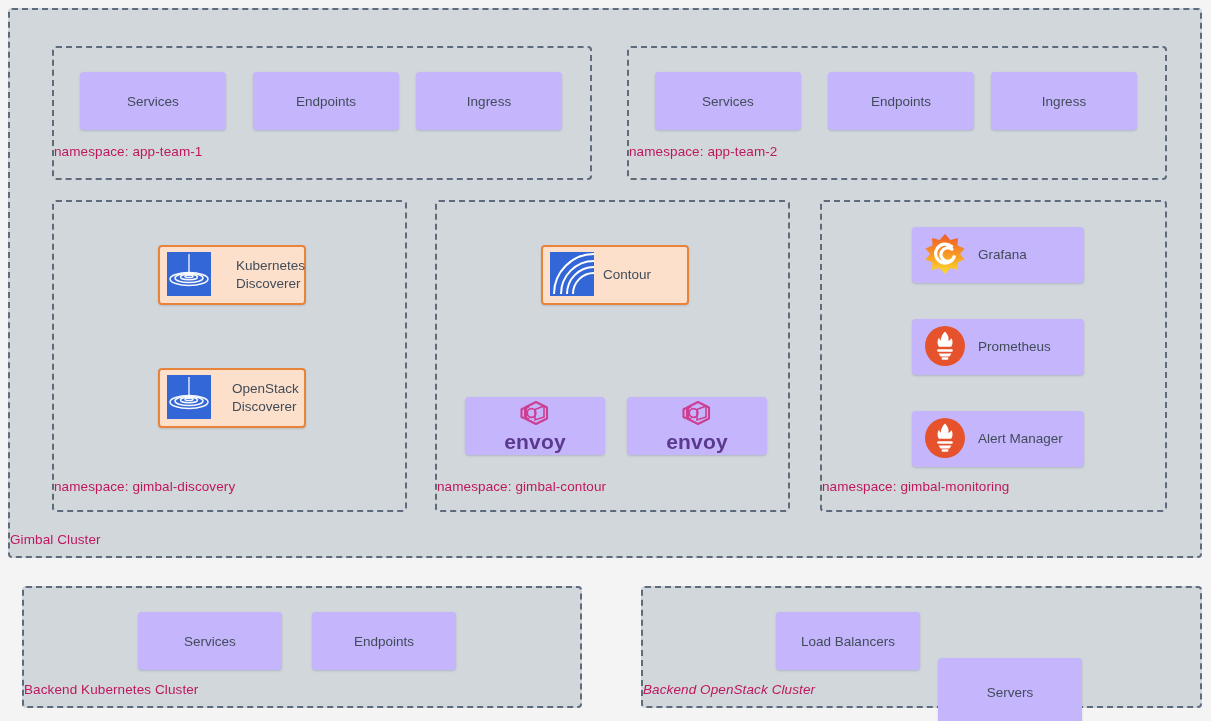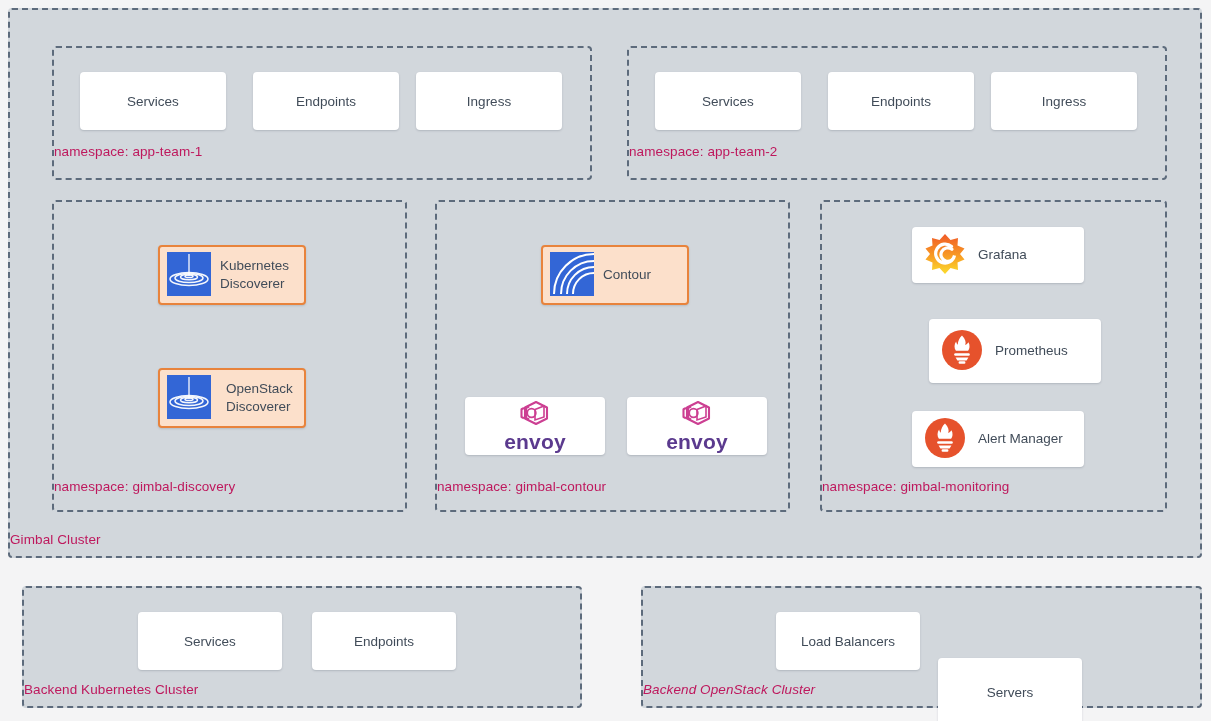--- a/index.html
+++ b/index.html
@@ -44,21 +44,21 @@
     left: 0;
     text-align: left;
     font-size: 13.5px;
     color: #be185d;
     letter-spacing: .1px;
   }
 
   
   .card {
     position: absolute;
-    background: #ffffff;
+    background: #c4b5fd;
     border-radius: 4px;
     box-shadow: 0 1px 2px rgba(60,70,85,.22);
     display: flex;
     align-items: center;
     justify-content: center;
     box-sizing: border-box;
     font-size: 13.5px;
     color: #414c59;
   }
 
@@ -126,38 +126,38 @@
         <span>Endpoints</span>
       </div>
       <div class="card" style="left:362px; top:24px; width:146px; height:58px;">
         <span>Ingress</span>
       </div>
       <div class="ns-label" style="top:96px;">namespace: app-team-2</div>
     </div>
 
     <div class="ns-box" style="left:42px; top:190px; width:355px; height:312px;">
 
-      <div class="card accent withicon" style="left:104px; top:43px; width:148px; height:60px; padding-left:7px; gap:9px;">
+      <div class="card accent withicon" style="left:104px; top:43px; width:148px; height:60px; padding-left:7px; gap:25px;">
         <span class="ic">
           <svg width="44" height="44" viewBox="0 0 44 44">
             <rect x="0" y="0" width="44" height="44" fill="#3366d6"></rect>
             <g fill="none" stroke="#ffffff" stroke-width="1.5" opacity="0.95">
               <ellipse cx="22" cy="27" rx="19" ry="6.4"></ellipse>
               <ellipse cx="22" cy="26" rx="14" ry="4.6"></ellipse>
               <ellipse cx="22" cy="25" rx="8.5" ry="2.8"></ellipse>
               <ellipse cx="22" cy="24.2" rx="4" ry="1.3"></ellipse>
             </g>
             <line x1="22" y1="2" x2="22" y2="24" stroke="#ffffff" stroke-width="1.4" opacity="0.9"></line>
           </svg>
         </span>
         <span class="lbl two">Kubernetes
 Discoverer</span>
       </div>
 
-      <div class="card accent withicon" style="left:104px; top:166px; width:148px; height:60px; padding-left:7px; gap:15px;">
+      <div class="card accent withicon" style="left:104px; top:166px; width:148px; height:60px; padding-left:7px; gap:21px;">
         <span class="ic">
           <svg width="44" height="44" viewBox="0 0 44 44">
             <rect x="0" y="0" width="44" height="44" fill="#3366d6"></rect>
             <g fill="none" stroke="#ffffff" stroke-width="1.5" opacity="0.95">
               <ellipse cx="22" cy="27" rx="19" ry="6.4"></ellipse>
               <ellipse cx="22" cy="26" rx="14" ry="4.6"></ellipse>
               <ellipse cx="22" cy="25" rx="8.5" ry="2.8"></ellipse>
               <ellipse cx="22" cy="24.2" rx="4" ry="1.3"></ellipse>
             </g>
             <line x1="22" y1="2" x2="22" y2="24" stroke="#ffffff" stroke-width="1.4" opacity="0.9"></line>
@@ -236,21 +236,21 @@
                 <stop offset="100%" stop-color="#fbdc2e"></stop>
               </linearGradient>
             </defs>
             <path d="M21 1 L26.5 7 L34 5 L33.5 12.5 L40.5 15.5 L36 21 L40.5 26.5 L33.5 29.5 L34 37 L26.5 35 L21 41 L15.5 35 L8 37 L8.5 29.5 L1.5 26.5 L6 21 L1.5 15.5 L8.5 12.5 L8 5 L15.5 7 Z" fill="url(#gf)"></path>
             <path d="M27.5 13.5 a9.5 9.5 0 1 0 3 9 a6.8 6.8 0 1 1 -2.6 -6.3" fill="none" stroke="#ffffff" stroke-width="3.2" stroke-linecap="round"></path>
           </svg>
         </span>
         <span class="lbl">Grafana</span>
       </div>
 
-      <div class="card withicon" style="left:90px; top:117px; width:172px; height:64px; padding-left:12px; gap:12px;margin-left:17px;">
+      <div class="card withicon" style="left:90px; top:117px; width:172px; height:56px; padding-left:12px; gap:12px;">
         <span class="ic">
           <svg width="42" height="42" viewBox="0 0 42 42">
             <circle cx="21" cy="21" r="20" fill="#e6522c"></circle>
             <path d="M21 6.5 c3.2 3.6 4.4 6.6 3.2 9.6 c2.2 -.9 3.3 -2.9 3.3 -2.9 c1.6 3.2 1.3 6.3 -.4 8.6 h-12.2 c-1.8 -2.6 -1.9 -6.3 .2 -9.3 c.3 2 1.6 3.3 1.6 3.3 c.2 -4.2 1.9 -6.9 4.3 -9.3 Z" fill="#ffffff"></path>
             <rect x="13.2" y="24.2" width="15.6" height="2.6" rx="1.2" fill="#ffffff"></rect>
             <path d="M14.6 28.4 h12.8 l-1.8 3.0 h-9.2 Z" fill="#ffffff"></path>
             <rect x="17.6" y="32.2" width="6.8" height="2.6" rx="1.1" fill="#ffffff"></rect>
           </svg>
         </span>
         <span class="lbl">Prometheus</span>

